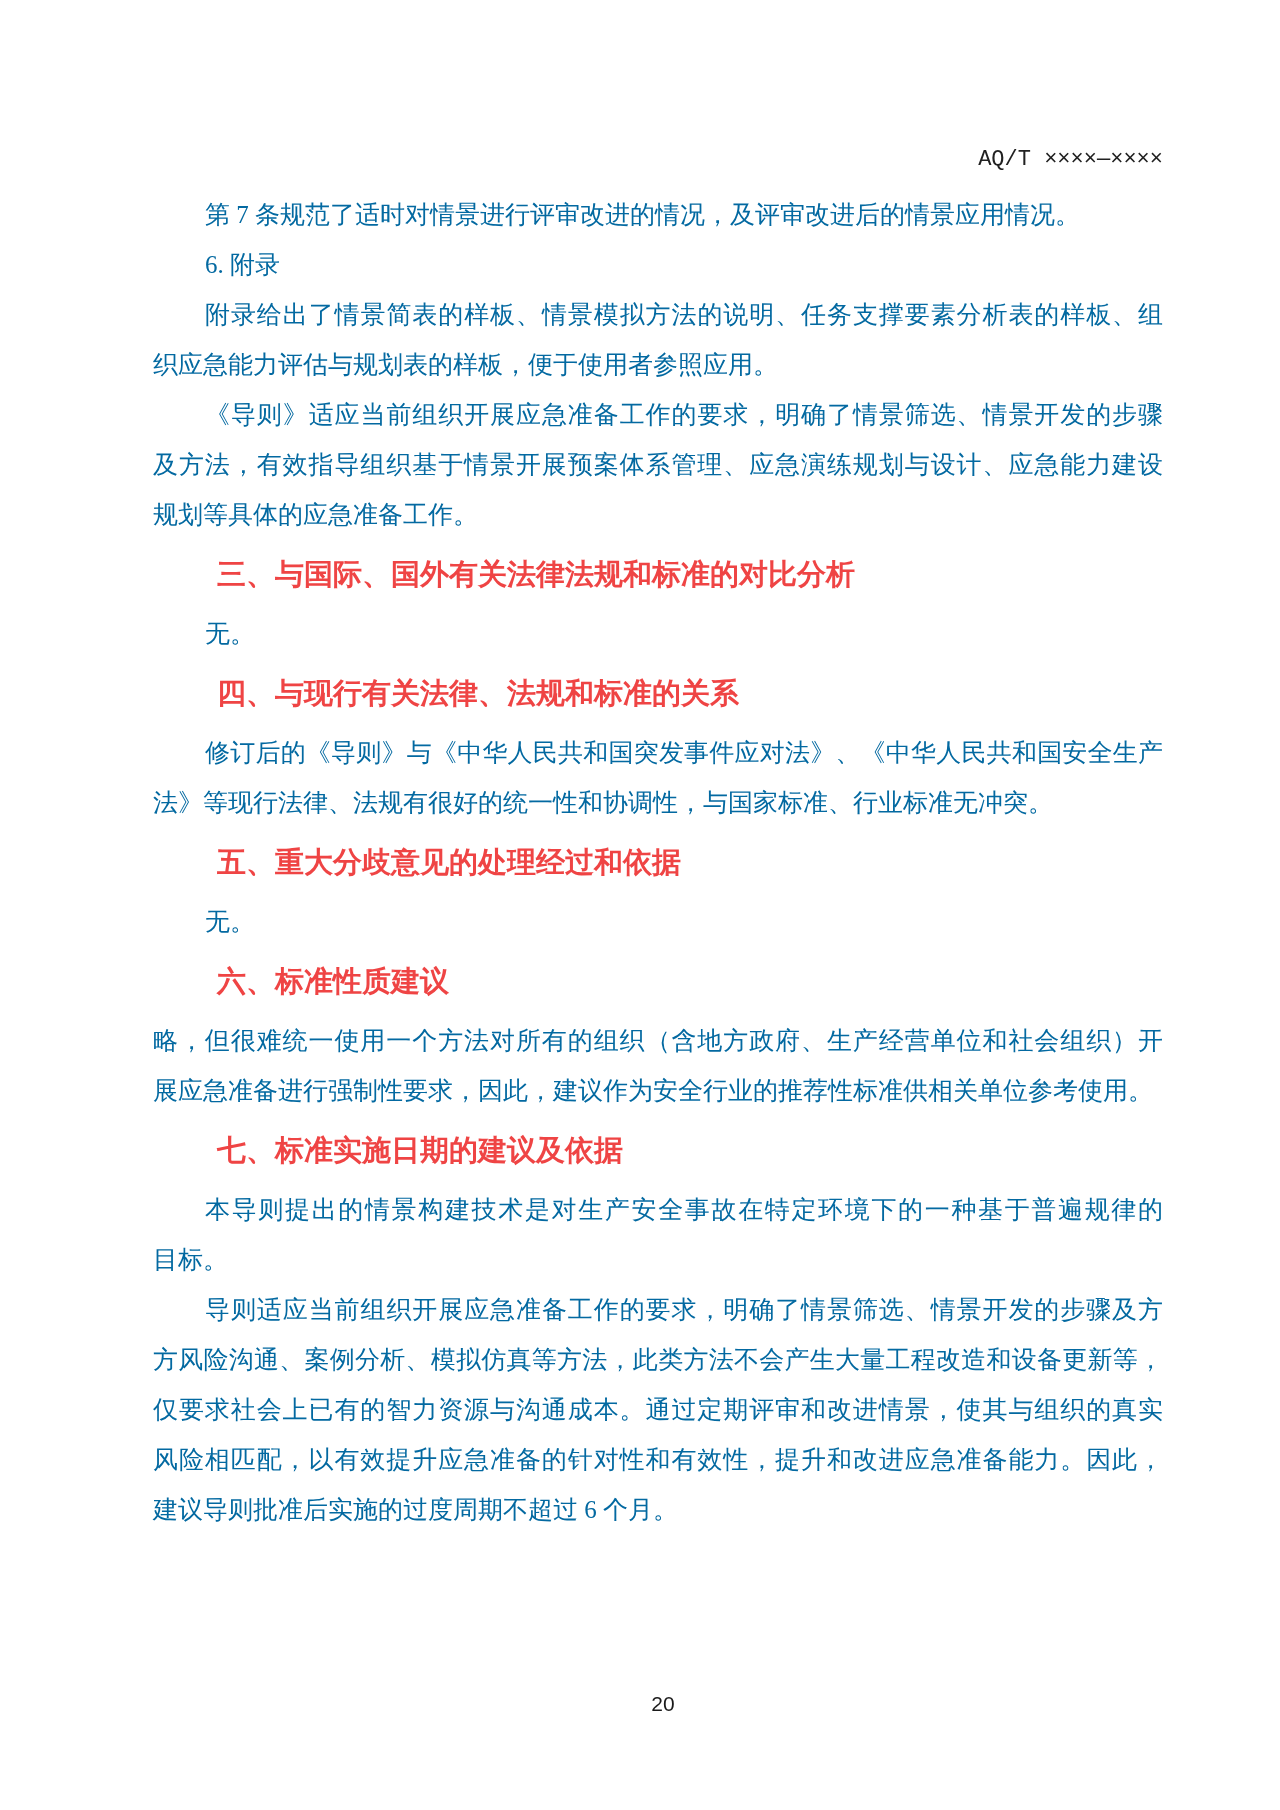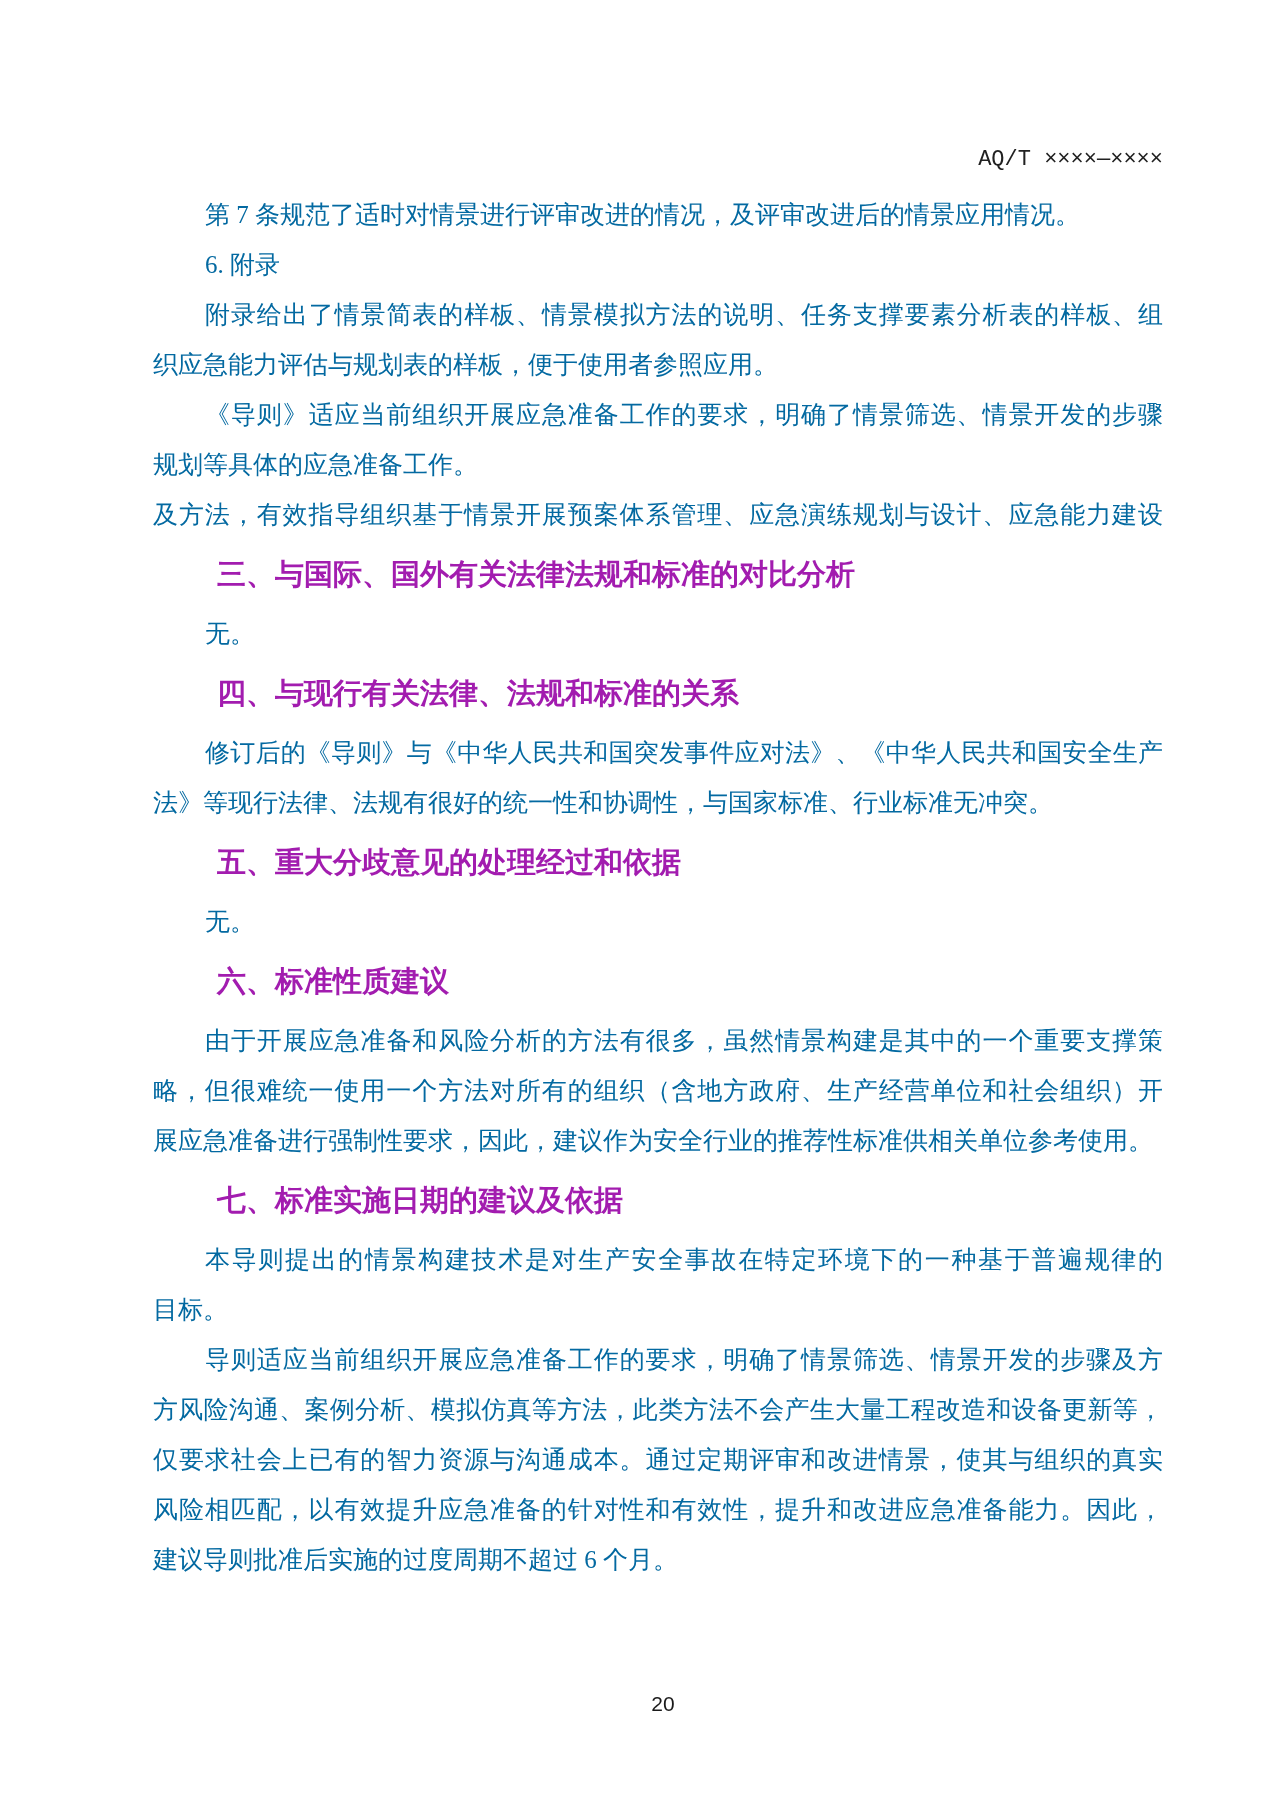--- a/index.html
+++ b/index.html
@@ -45,21 +45,21 @@
   .ln.fi { text-indent: 52px; }          
   .ln.pe { text-align-last: left; }      
   .hd {
     height: 50px;
     line-height: 50px;
     margin: 9px 0 10px 0;
     padding-left: 64px;
     font-family: "Liberation Sans", "DejaVu Sans", sans-serif;
     font-weight: 700;
     font-size: 29px;
-    color: #a21caf;
+    color: #ef4444;
     white-space: nowrap;
   }
   .page-number {
     position: absolute;
     top: 1692px;
     left: 0;
     width: 1280px;
     text-align: center;
     text-indent: 14px;
     font-family: "Liberation Sans", "DejaVu Sans", sans-serif;
@@ -78,39 +78,38 @@
   <div class="doc-body">
 
     <div class="ln fi pe">第 7 条规范了适时对情景进行评审改进的情况，及评审改进后的情景应用情况。</div>
 
     <div class="ln fi pe">6. 附录</div>
 
     <div class="ln fi">附录给出了情景简表的样板、情景模拟方法的说明、任务支撑要素分析表的样板、组</div>
     <div class="ln pe">织应急能力评估与规划表的样板，便于使用者参照应用。</div>
 
     <div class="ln fi">《导则》适应当前组织开展应急准备工作的要求，明确了情景筛选、情景开发的步骤</div>
+    <div class="ln">及方法，有效指导组织基于情景开展预案体系管理、应急演练规划与设计、应急能力建设</div>
     <div class="ln pe">规划等具体的应急准备工作。</div>
-    <div class="ln">及方法，有效指导组织基于情景开展预案体系管理、应急演练规划与设计、应急能力建设</div>
 
     <h2 class="hd">三、与国际、国外有关法律法规和标准的对比分析</h2>
 
     <div class="ln fi pe">无。</div>
 
     <h2 class="hd">四、与现行有关法律、法规和标准的关系</h2>
 
     <div class="ln fi">修订后的《导则》与《中华人民共和国突发事件应对法》、《中华人民共和国安全生产</div>
     <div class="ln pe">法》等现行法律、法规有很好的统一性和协调性，与国家标准、行业标准无冲突。</div>
 
     <h2 class="hd">五、重大分歧意见的处理经过和依据</h2>
 
     <div class="ln fi pe">无。</div>
 
     <h2 class="hd">六、标准性质建议</h2>
 
-    <div class="ln fi">由于开展应急准备和风险分析的方法有很多，虽然情景构建是其中的一个重要支撑策</div>
     <div class="ln">略，但很难统一使用一个方法对所有的组织（含地方政府、生产经营单位和社会组织）开</div>
     <div class="ln pe">展应急准备进行强制性要求，因此，建议作为安全行业的推荐性标准供相关单位参考使用。</div>
 
     <h2 class="hd">七、标准实施日期的建议及依据</h2>
 
     <div class="ln fi">本导则提出的情景构建技术是对生产安全事故在特定环境下的一种基于普遍规律的</div>
     <div class="ln pe">目标。</div>
 
     <div class="ln fi">导则适应当前组织开展应急准备工作的要求，明确了情景筛选、情景开发的步骤及方</div>
     <div class="ln">方风险沟通、案例分析、模拟仿真等方法，此类方法不会产生大量工程改造和设备更新等，</div>

